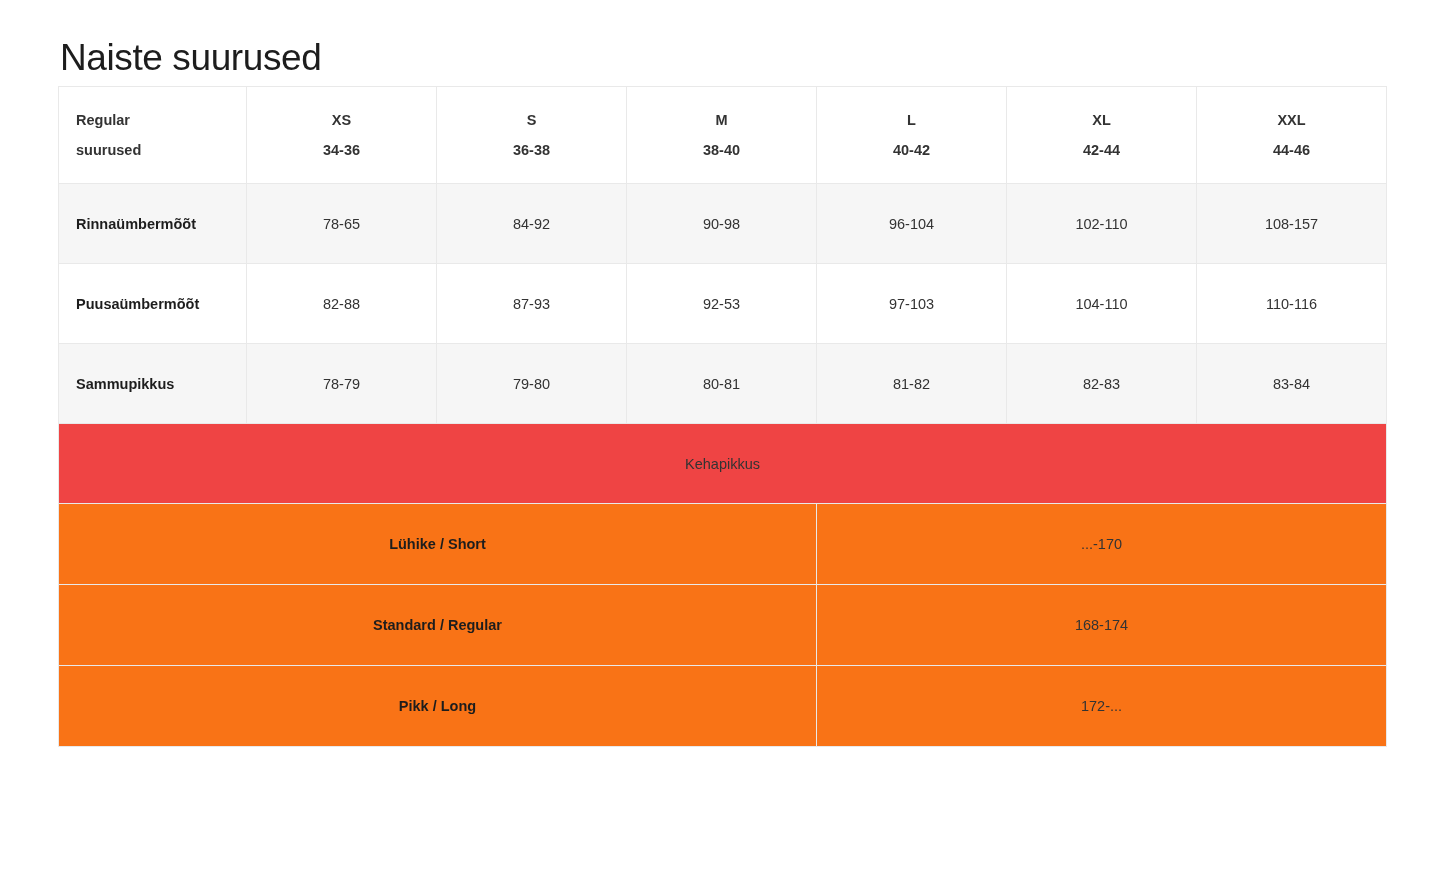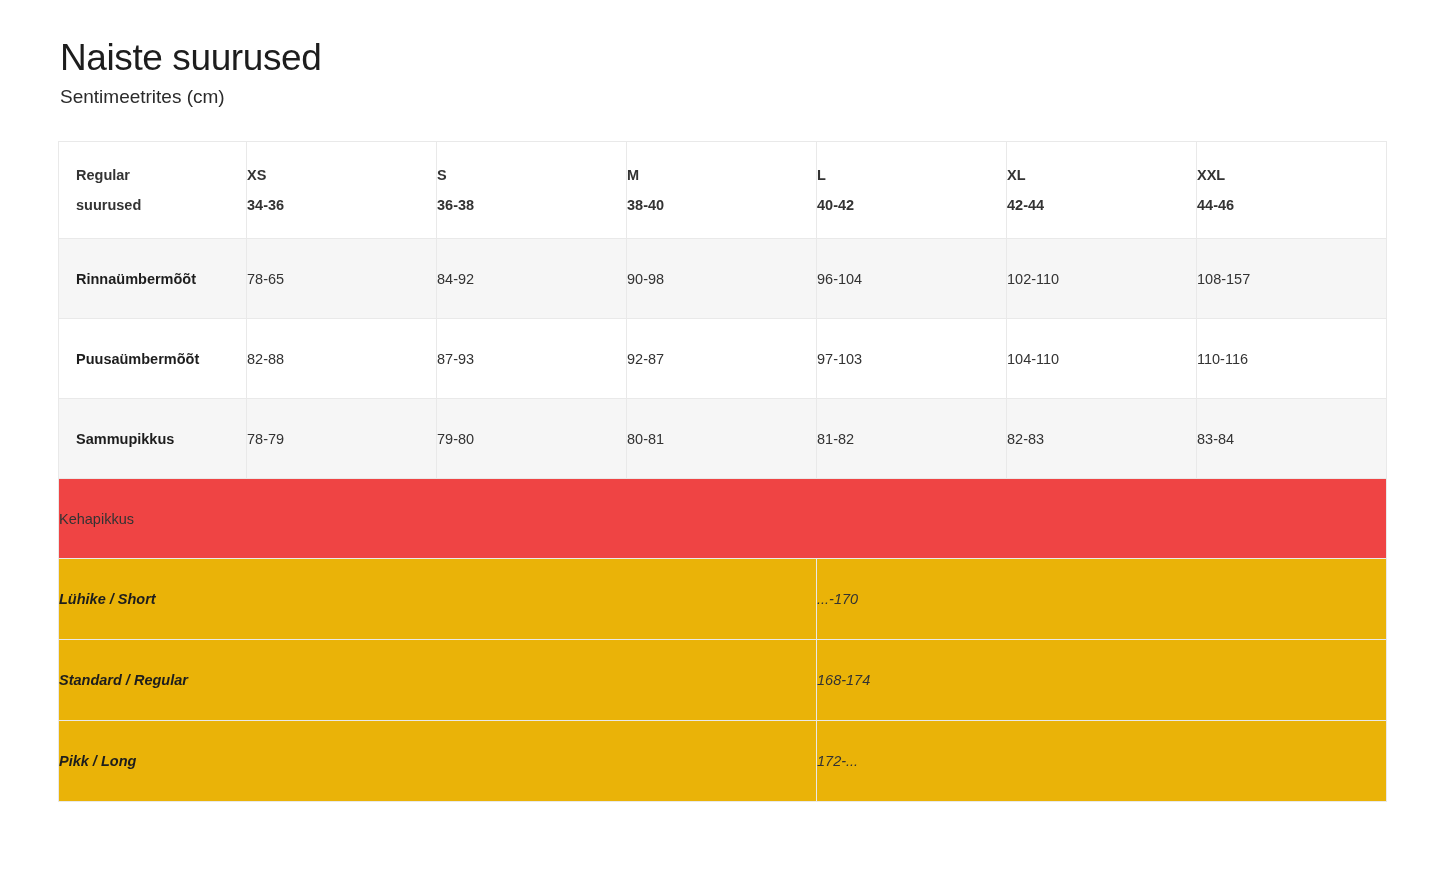--- a/index.html
+++ b/index.html
@@ -42,20 +42,21 @@
     table-layout: fixed;
     border: 1px solid #e3e3e3;
   }
   table.size-table td,
   table.size-table th {
     border: 1px solid #e9e9e9;
     padding: 0;
     font-size: 14.5px;
     font-weight: 400;
     color: #333333;
+    text-align: center;
     vertical-align: middle;
   }
   .head-row td {
     height: 96px;
     font-weight: 700;
     color: #1d1d1d;
     font-size: 14.5px;
   }
   .head-row td.label-cell {
     text-align: left;
@@ -87,41 +88,39 @@
     background: #f6f6f6;
   }
   .section-row td {
     height: 79px;
     font-weight: 700;
     color: #1d1d1d;
     background: #ef4444;
   }
   .len-row td {
     height: 80px;
-    background: #eab308;
-    font-style: italic;
+    background: #f97316;
   }
   .len-row td.len-label {
     font-weight: 700;
     color: #1d1d1d;
   }
   .len-row td.len-value {
     font-weight: 400;
     color: #333333;
   }
   .col-first { width: 188px; }
   .col-size  { width: 190px; }
 </style>
 </head>
 <body>
 
 <div class="page">
 
   <h1 class="title">Naiste suurused</h1>
-  <div class="subtitle">Sentimeetrites (cm)</div>
 
   <table class="size-table">
     <colgroup>
       <col class="col-first">
       <col class="col-size">
         <col class="col-size">
         <col class="col-size">
       <col class="col-size">
         <col class="col-size">
         <col class="col-size">
@@ -166,21 +165,21 @@
         <td>90-98</td>
         <td>96-104</td>
         <td>102-110</td>
         <td>108-157</td>
       </tr>
 
       <tr class="data-row">
         <td class="row-label">Puusaümbermõõt</td>
         <td>82-88</td>
         <td>87-93</td>
-        <td>92-87</td>
+        <td>92-53</td>
         <td>97-103</td>
         <td>104-110</td>
         <td>110-116</td>
       </tr>
 
       <tr class="data-row shaded">
         <td class="row-label">Sammupikkus</td>
         <td>78-79</td>
         <td>79-80</td>
         <td>80-81</td>

